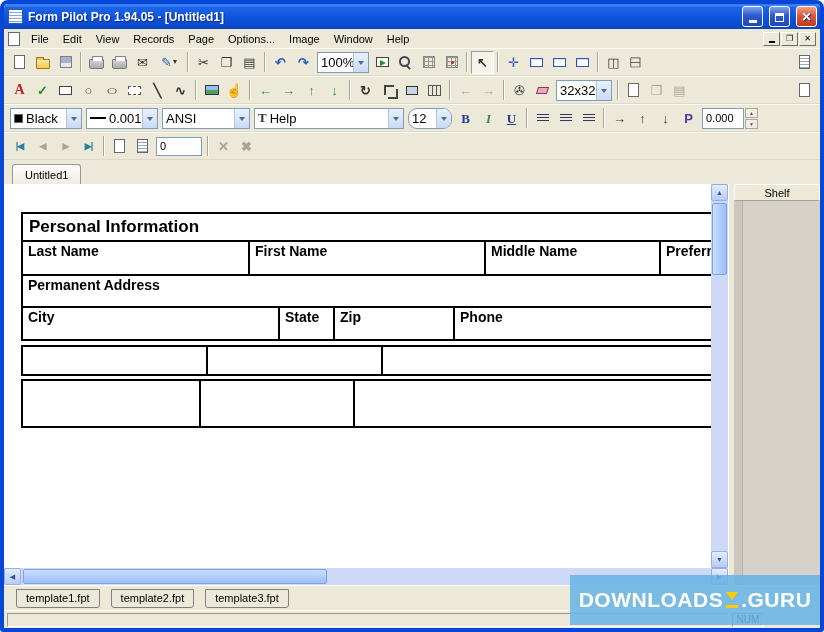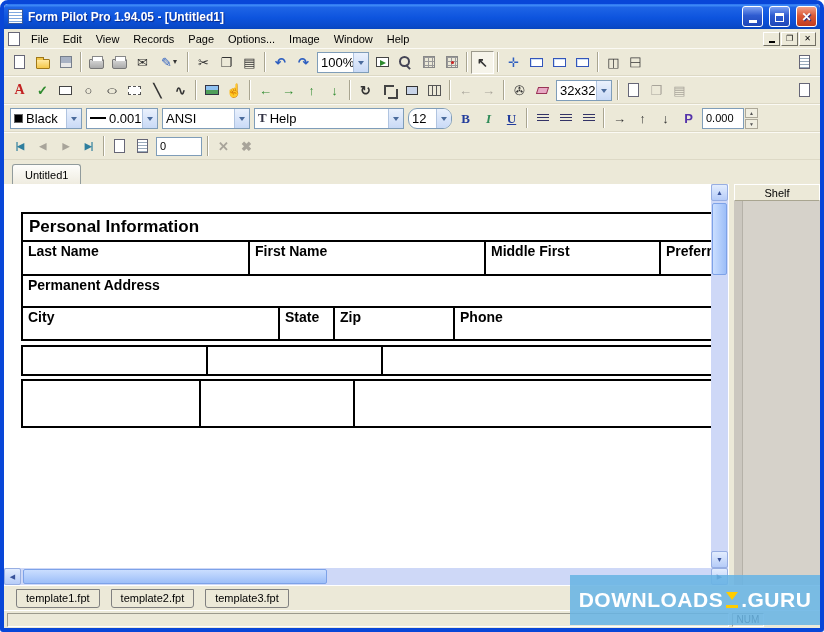--- a/index.html
+++ b/index.html
@@ -524,21 +524,21 @@
     <div class="doccol">
       <div class="docrow">
         <div class="page">
           <div class="form">
             <div class="f-title">
               <span>Personal Information</span>
             </div>
             <div class="f-row r1">
               <div class="f-cell" style="width:225px">Last Name</div>
               <div class="f-cell" style="width:236px">First Name</div>
-              <div class="f-cell" style="width:175px">Middle First</div>
+              <div class="f-cell" style="width:175px">Middle Name</div>
               <div class="f-cell fill">Preferred Na</div>
             </div>
             <div class="f-row r2">
               <div class="f-cell fill">Permanent Address</div>
             </div>
             <div class="f-row r3">
               <div class="f-cell" style="width:255px">City</div>
               <div class="f-cell" style="width:55px">State</div>
               <div class="f-cell" style="width:120px">Zip</div>
               <div class="f-cell fill">Phone</div>

